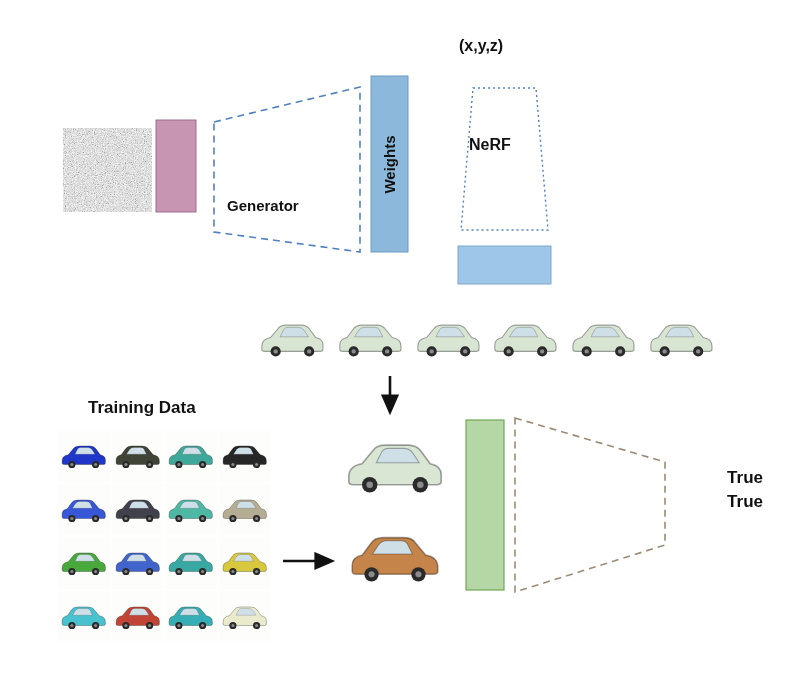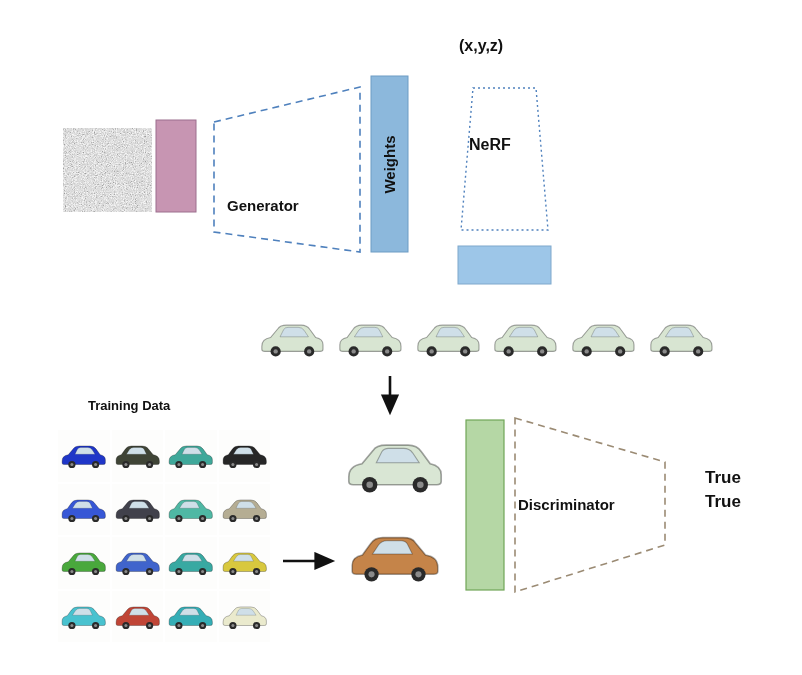--- a/index.html
+++ b/index.html
@@ -4,23 +4,23 @@
 <style>
   * { box-sizing: border-box; }
   html, body { margin: 0; padding: 0; background: #ffffff; }
   body { font-family: "Liberation Sans", sans-serif; }
   .canvas { position: relative; width: 802px; height: 675px; background: #ffffff; overflow: hidden; margin: 0 auto; }
   .layer { position: absolute; left: 0; top: 0; width: 802px; height: 675px; }
   .label { position: absolute; font-weight: bold; color: #111111; text-align: left; line-height: 1.2; }
   .generator-label { left: 227px; top: 158px; width: 120px; font-size: 15px; margin-top: 39px; }
   .xyz-label { left: 459px; top: 36px; width: 90px; font-size: 16px; }
   .nerf-label { left: 469px; top: 135px; width: 70px; font-size: 16px; }
-  .training-label { left: 88px; top: 398px; width: 150px; font-size: 13px; }
+  .training-label { left: 88px; top: 398px; width: 150px; font-size: 17px; }
   .discriminator-label { left: 518px; top: 496px; width: 140px; font-size: 15px; }
-  .truefalse-label { left: 683px; top: 466px; width: 80px; font-size: 17px; text-align: center; line-height: 1.4; }
+  .truefalse-label { left: 683px; top: 466px; width: 80px; font-size: 17px; text-align: right; line-height: 1.4; }
   .truefalse-label span { display: block; }
   .weights-wrap { position: absolute; left: 371px; top: 76px; width: 37px; height: 176px;
                   display: flex; align-items: center; justify-content: center; }
   .weights-wrap .vtext { transform: rotate(-90deg); white-space: nowrap; font-weight: bold; font-size: 15px; color: #111; }
   .cars-row { position: absolute; left: 256px; top: 310px; width: 462px; height: 58px;
               display: flex; gap: 5px; align-items: center; }
   .car-view { flex: 1 1 0; height: 58px; }
   .training-grid { position: absolute; left: 58px; top: 430px; width: 212px; height: 212px;
                    display: grid; grid-template-columns: repeat(4, 1fr); grid-template-rows: repeat(4, 1fr); gap: 2px; }
   .car-cell { width: 100%; height: 100%; display: flex; align-items: center; justify-content: center; background: #fdfdfc; }
@@ -323,20 +323,19 @@
   <div class="weights-wrap">
     <span class="vtext">Weights</span>
   </div>
 
   <div class="label xyz-label">(x,y,z)</div>
 
   <div class="label nerf-label">NeRF</div>
 
   <div class="label training-label">Training Data</div>
 
-  <div class="label discriminator-label">Discriminator</div>
 
   <div class="label truefalse-label">
     <span>True</span>
     <span>True</span>
   </div>
 
 </div>
 
 </body></html>

